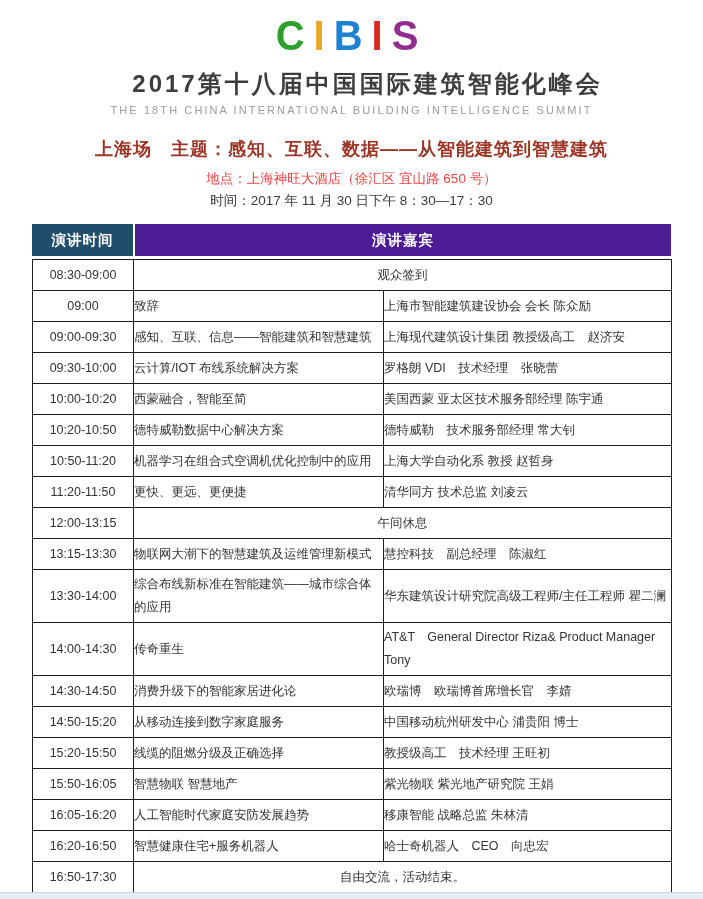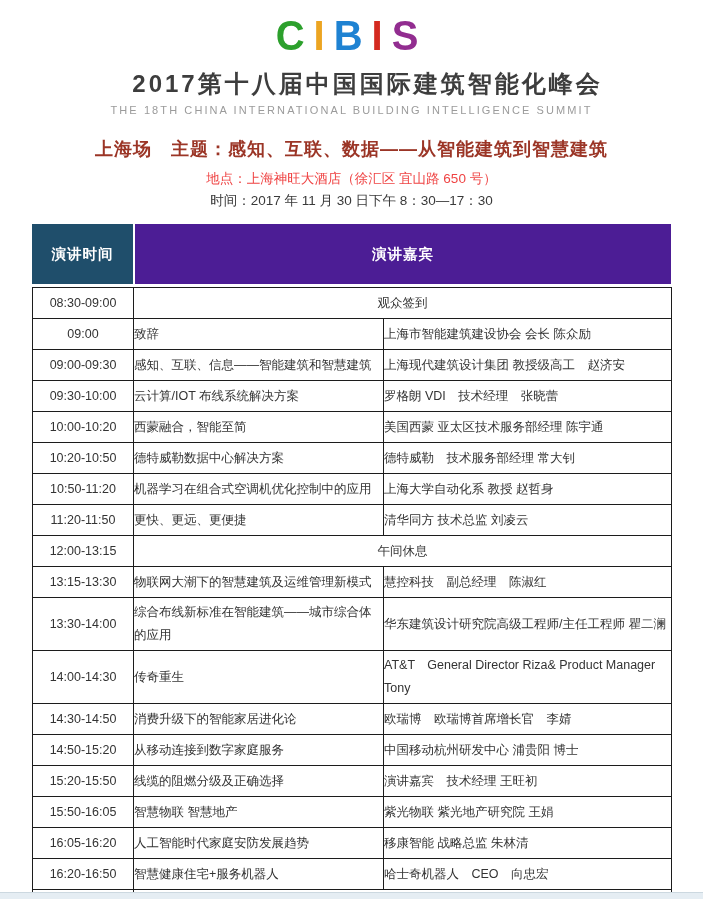--- a/index.html
+++ b/index.html
@@ -21,21 +21,21 @@
   .session-line {
     margin-top:21px; font-size:18px; font-weight:700; letter-spacing:1px;
   }
   .venue-line { margin-top:9px; font-size:13.5px; color:#ef4444; }
   .time-line  { margin-top:4px;  font-size:13.5px; color:#3a3a3a; }
 
   .agenda { width:639px; margin:14px auto 0; }
   .thead { display:flex; }
   .thead .hcell {
     color:#fff; font-weight:700; font-size:14.5px; letter-spacing:1px;
-    height:60px; display:flex; align-items:center; justify-content:center;
+    height:32px; display:flex; align-items:center; justify-content:center;
   }
   .thead .hcell + .hcell { margin-left:2px; }
   .h-time  { width:101px; }
   .h-topic { width:248px; }
   .h-guest { flex:1; }
 
   table.tbody {
     width:639px; border-collapse:collapse; table-layout:fixed;
     margin-top:3px;
   }
@@ -144,21 +144,21 @@
           <td class="c-guest">欧瑞博　欧瑞博首席增长官　李婧</td>
         </tr>
         <tr>
           <td class="c-time">14:50-15:20</td>
           <td class="c-topic">从移动连接到数字家庭服务</td>
           <td class="c-guest">中国移动杭州研发中心 浦贵阳 博士</td>
         </tr>
         <tr>
           <td class="c-time">15:20-15:50</td>
           <td class="c-topic">线缆的阻燃分级及正确选择</td>
-          <td class="c-guest">演讲嘉宾　技术经理 王旺初</td>
+          <td class="c-guest">教授级高工　技术经理 王旺初</td>
         </tr>
         <tr>
           <td class="c-time">15:50-16:05</td>
           <td class="c-topic">智慧物联 智慧地产</td>
           <td class="c-guest">紫光物联 紫光地产研究院 王娟</td>
         </tr>
         <tr>
           <td class="c-time">16:05-16:20</td>
           <td class="c-topic">人工智能时代家庭安防发展趋势</td>
           <td class="c-guest">移康智能 战略总监 朱林清</td>

